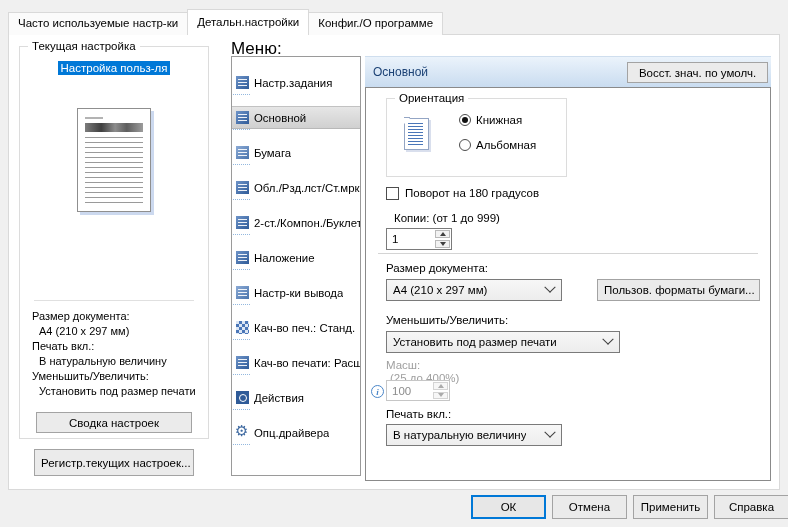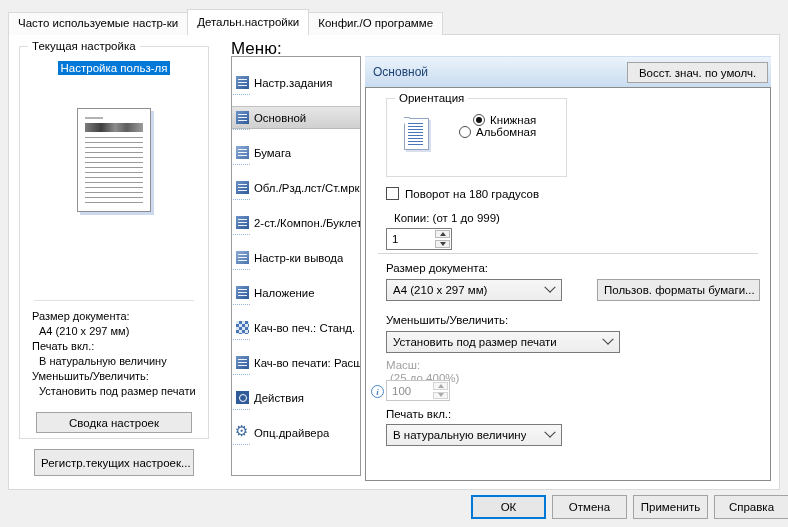--- a/index.html
+++ b/index.html
@@ -80,25 +80,25 @@
     position:absolute;left:356px;top:52px;width:406px;height:394px;box-sizing:border-box;
     border:1px solid #8a8a8a;background:#fff;
   }
   .orient-group{left:20px;top:10px;width:181px;height:79px;}
   .page-icon{position:absolute;left:17px;top:19px;width:25px;height:32px;box-sizing:border-box;
     border:1px solid #93a5c4;background:#fff;box-shadow:2px 2px 0 rgba(170,185,215,.45);}
   .page-icon::before{content:'';position:absolute;left:3px;right:5px;top:4px;bottom:4px;
     background:repeating-linear-gradient(to bottom,#4a76b8 0 1px,transparent 1px 3px);}
   .page-icon::after{content:'';position:absolute;left:-1px;top:-1px;width:0;height:0;
     border-top:6px solid #fff;border-right:6px solid transparent;box-shadow:0 -1px 0 #93a5c4;}
-  .radio-col{position:absolute;left:72px;top:15px;display:flex;flex-direction:column;align-items:flex-end;}
+  .radio-col{position:absolute;left:72px;top:15px;display:flex;flex-direction:column;gap:13px;}
   .radio-row{display:flex;align-items:center;gap:5px;font-size:11.5px;cursor:default;}
   .radio{width:12px;height:12px;box-sizing:border-box;border:1px solid #4d4d4d;border-radius:50%;background:#fff;position:relative;flex:none;}
   .radio.checked::after{content:'';position:absolute;left:2px;top:2px;width:6px;height:6px;border-radius:50%;background:#111;}
-  .check-row{position:absolute;left:20px;top:99px;display:flex;align-items:center;gap:6px;font-size:11.5px;cursor:default;}
+  .check-row{position:absolute;left:20px;top:99px;display:flex;align-items:flex-start;gap:6px;font-size:11.5px;cursor:default;}
   .checkbox{width:13px;height:13px;box-sizing:border-box;border:1px solid #4d4d4d;background:#fff;flex:none;}
   .spinner{position:absolute;display:flex;box-sizing:border-box;border:1px solid #7a7a7a;background:#fff;}
   .copies-spinner{left:20px;top:140px;width:66px;height:22px;}
   .spin-val{flex:1;display:flex;align-items:center;padding-left:5px;font-size:11.5px;}
   .spin-btns{width:17px;display:flex;flex-direction:column;}
   .spin-btn{flex:1;background:#f2f2f2;border:1px solid #b9b9b9;margin:1px 1px;display:flex;align-items:center;justify-content:center;padding:0;cursor:default;}
   .spin-up::after{content:'';border-left:3px solid transparent;border-right:3px solid transparent;border-bottom:4px solid #3f3f3f;}
   .spin-down::after{content:'';border-left:3px solid transparent;border-right:3px solid transparent;border-top:4px solid #3f3f3f;}
   .hsep{position:absolute;left:12px;right:12px;top:165px;border-top:1px solid #d4d4d4;}
   .combo{
@@ -184,26 +184,26 @@
       </div>
       <div class="menu-row">
         <span class="mi-icon cover-sheet-icon"></span>
         <span class="mi-label">Обл./Рзд.лст/Ст.мрк.</span>
       </div>
       <div class="menu-row">
         <span class="mi-icon duplex-booklet-icon"></span>
         <span class="mi-label">2-ст./Компон./Буклет</span>
       </div>
       <div class="menu-row">
+        <span class="mi-icon overlay-icon"></span>
+        <span class="mi-label">Наложение</span>
+      </div>
+      <div class="menu-row">
         <span class="mi-icon output-settings-icon"></span>
         <span class="mi-label">Настр-ки вывода</span>
-      </div>
-      <div class="menu-row">
-        <span class="mi-icon overlay-icon"></span>
-        <span class="mi-label">Наложение</span>
       </div>
       <div class="menu-row">
         <span class="mi-icon quality-standard-icon"></span>
         <span class="mi-label">Кач-во печ.: Станд.</span>
       </div>
       <div class="menu-row">
         <span class="mi-icon quality-advanced-icon"></span>
         <span class="mi-label">Кач-во печати: Расш.</span>
       </div>
       <div class="menu-row">

